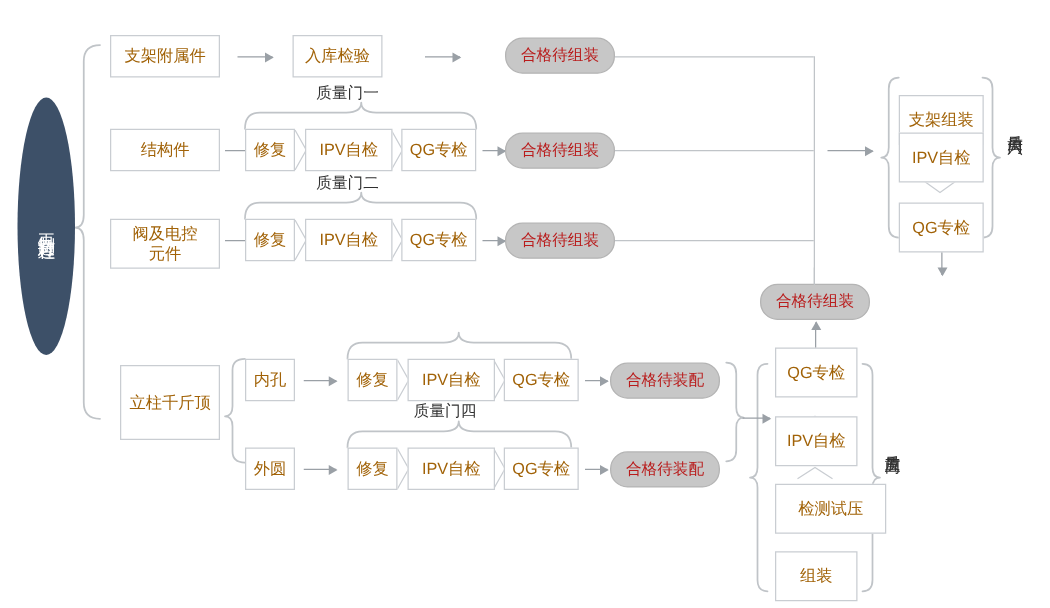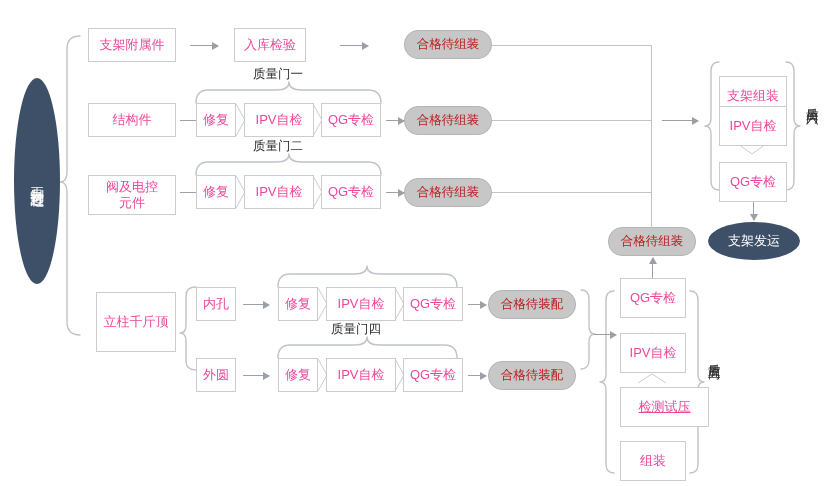--- a/index.html
+++ b/index.html
@@ -1,21 +1,21 @@
 <!DOCTYPE html>
 <html><head>
 <meta charset="utf-8">
 <style>
   html,body{margin:0;padding:0;background:#ffffff;}
   body{font-family:"Liberation Sans","DejaVu Sans",sans-serif;}
   #canvas{position:relative;width:840px;height:486px;background:#fff;overflow:hidden;}
 
   
   .node{position:absolute;box-sizing:border-box;display:flex;align-items:center;
-        justify-content:center;text-align:center;color:#ec4899;}
+        justify-content:center;text-align:center;color:#a16207;}
 
   
   .rect{border:1px solid #c9cdd2;background:#ffffff;font-size:13px;line-height:1.2;}
   .rect.two-line{line-height:1.25;}
 
   
   .chev{border:1px solid #c9cdd2;background:#ffffff;font-size:13px;}
 
   
   .pill{background:#c7c7c7;border:1px solid #b4b4b4;border-radius:14px;font-size:12.5px;color:#b91c1c;}
@@ -136,21 +136,20 @@
   <div class="vline" style="left:651px;top:45px;height:183px;"></div>
   <div class="arrow-r" style="left:662px;top:120px;width:36px;"></div>
 
   <div class="node pill" style="left:608px;top:227px;width:88px;height:29px;">合格待组装</div>
 
   <div class="node rect" style="left:719px;top:55px;width:68px;height:40px;margin-top:21px;">支架组装</div>
   <div class="node rect" style="left:719px;top:106px;width:68px;height:40px;">IPV自检</div>
   <div class="node rect" style="left:719px;top:162px;width:68px;height:40px;">QG专检</div>
   <div class="brace-label vert" style="left:805px;top:98px;">质量门六</div>
   <div class="arrow-d" style="left:753px;top:202px;height:18px;"></div>
-  <div class="node ellipse-dark" style="left:708px;top:222px;width:92px;height:38px;">支架发运</div>
 
   <div class="node rect" style="left:96px;top:292px;width:80px;height:60px;">立柱千斤顶</div>
 
   <div class="brace-label" style="left:331px;top:250px;margin-top:36px;">质量门三</div>
   <div class="node rect" style="left:196px;top:287px;width:40px;height:34px;">内孔</div>
   <div class="arrow-r" style="left:243px;top:304px;width:26px;"></div>
   <div class="node chev" style="left:278px;top:287px;width:40px;height:34px;">修复</div>
   <div class="node chev" style="left:326px;top:287px;width:70px;height:34px;">IPV自检</div>
   <div class="node chev" style="left:403px;top:287px;width:60px;height:34px;">QG专检</div>
   <div class="arrow-r" style="left:468px;top:304px;width:18px;"></div>
@@ -162,21 +161,21 @@
   <div class="node chev" style="left:278px;top:358px;width:40px;height:34px;">修复</div>
   <div class="node chev" style="left:326px;top:358px;width:70px;height:34px;">IPV自检</div>
   <div class="node chev" style="left:403px;top:358px;width:60px;height:34px;">QG专检</div>
   <div class="arrow-r" style="left:468px;top:375px;width:18px;"></div>
   <div class="node pill" style="left:488px;top:361px;width:88px;height:29px;">合格待装配</div>
 
   <div class="arrow-r" style="left:594px;top:334px;width:22px;"></div>
 
   <div class="node rect" style="left:620px;top:278px;width:66px;height:40px;">QG专检</div>
   <div class="node rect" style="left:620px;top:333px;width:66px;height:40px;">IPV自检</div>
-  <div class="node rect" style="left:620px;top:387px;width:89px;height:40px;text-decoration:underline;">检测试压</div>
+  <div class="node rect" style="left:620px;top:387px;width:89px;height:40px;">检测试压</div>
   <div class="node rect" style="left:620px;top:441px;width:66px;height:40px;">组装</div>
   <div class="brace-label vert" style="left:707px;top:354px;">质量门五</div>
 
   <div class="arrow-u" style="left:652px;top:258px;height:20px;"></div>
 
   <div class="vline" style="left:651px;top:214px;height:14px;"></div>
 
 </div>
 
 </body></html>

